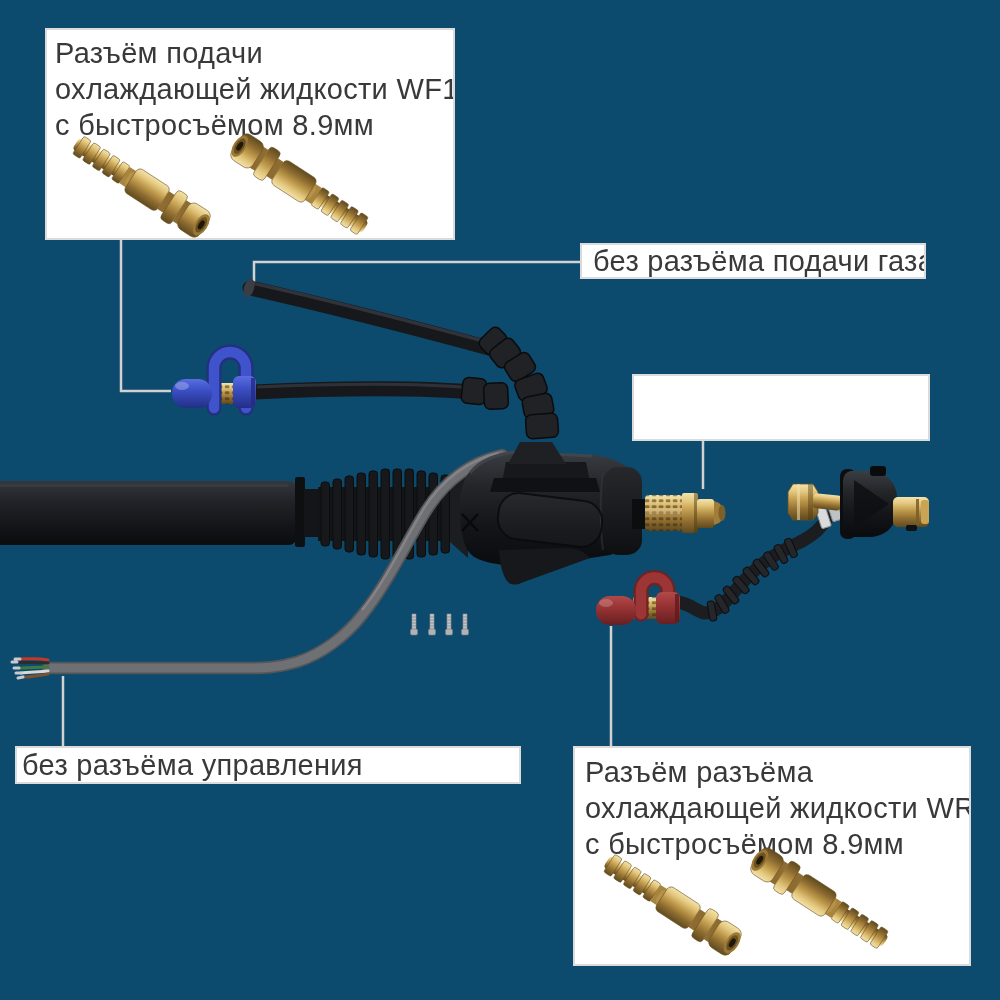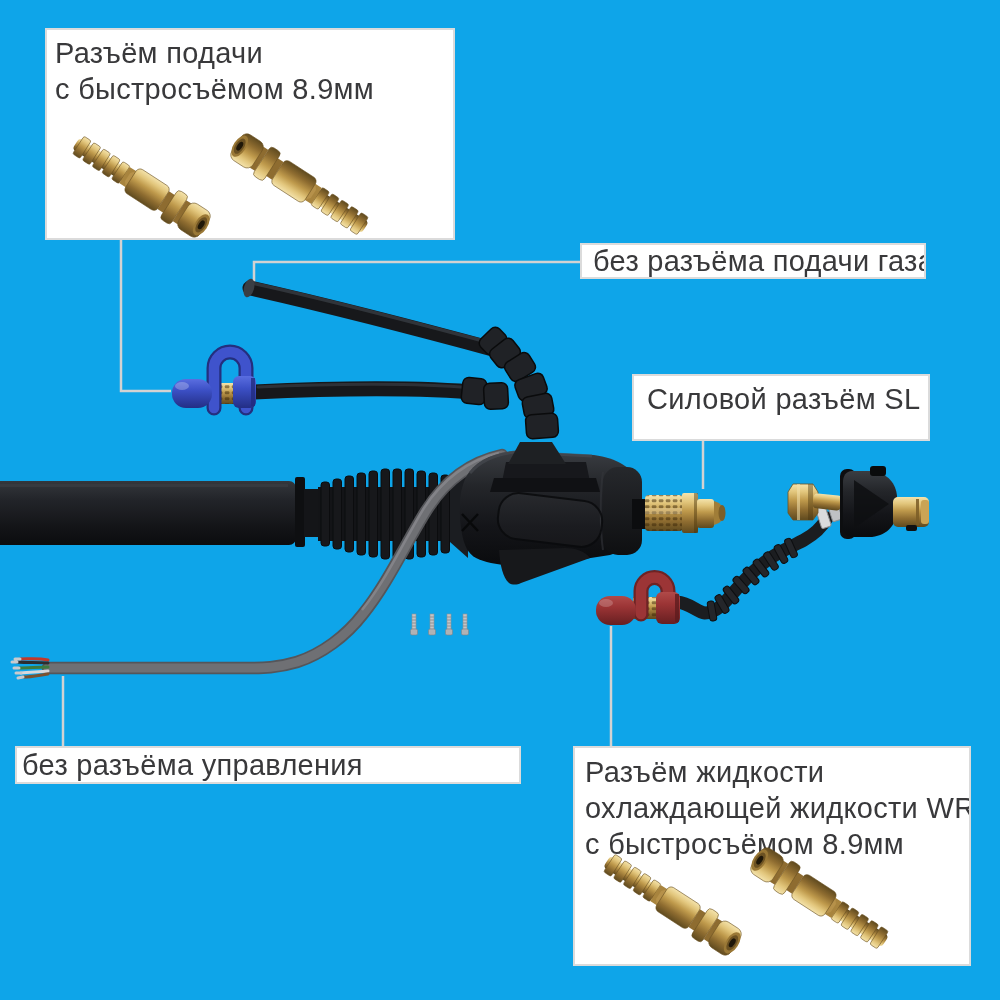--- a/index.html
+++ b/index.html
@@ -1,16 +1,16 @@
 <!DOCTYPE html>
 <html><head>
 <meta charset="utf-8">
 <style>
   html,body{margin:0;padding:0;background:#ffffff;}
-  .stage{position:relative;width:1000px;height:1000px;background:#0ea5e9;overflow:hidden;
+  .stage{position:relative;width:1000px;height:1000px;background:#0c4a6e;overflow:hidden;
          font-family:"Liberation Sans",sans-serif;}
   .art{position:absolute;left:0;top:0;width:1000px;height:1000px;}
   .callout{position:absolute;background:#ffffff;border:2px solid #dbdbdb;box-sizing:border-box;
            color:#39393b;overflow:hidden;}
   .callout .ln{font-size:29px;line-height:36px;letter-spacing:.3px;white-space:nowrap;}
   .single{display:flex;align-items:center;font-size:29px;letter-spacing:.3px;white-space:nowrap;}
   .box-wf1{left:45px;top:28px;width:410px;height:212px;padding:5px 8px;}
   .box-gas{left:580px;top:243px;width:346px;height:36px;padding:0 11px;}
   .box-sl{left:632px;top:374px;width:298px;height:67px;padding:5px 13px;}
   .box-ctl{left:15px;top:746px;width:506px;height:38px;padding:0 5px;}
@@ -270,47 +270,47 @@
       <g transform="translate(51 0)">
         <rect x="412" y="614" width="4" height="15" fill="#c3c5c8" stroke="#8f9194" stroke-width="0.6"></rect>
         <path d="M412,617 h4 M412,620 h4 M412,623 h4 M412,626 h4" stroke="#8f9194" stroke-width="1"></path>
         <rect x="410.5" y="629" width="7" height="6" rx="1.5" fill="#b0b2b5" stroke="#808284" stroke-width="0.6"></rect>
       </g>
     </g>
   </svg>
 
   <div class="callout box-wf1">
     <div class="ln">Разъём подачи</div>
+    <div class="ln">охлаждающей жидкости WF1</div>
     <div class="ln">с быстросъёмом 8.9мм</div>
     <div class="fitting f-a rot-dr">
       <svg viewBox="0 0 170 46" preserveAspectRatio="none">
           <use href="#qc-fitting"></use>
         </svg>
     </div>
     <div class="fitting f-b rot-ul">
       <svg viewBox="0 0 170 46" preserveAspectRatio="none">
           <use href="#qc-fitting"></use>
         </svg>
     </div>
   </div>
 
   <div class="callout box-gas single">
     <span>без разъёма подачи газа</span>
   </div>
 
   <div class="callout box-sl">
-    <div class="ln">Силовой разъём SL</div>
   </div>
 
   <div class="callout box-ctl single">
     <span>без разъёма управления</span>
   </div>
 
   <div class="callout box-wr1">
-    <div class="ln">Разъём жидкости</div>
+    <div class="ln">Разъём разъёма</div>
     <div class="ln">охлаждающей жидкости WR1</div>
     <div class="ln">с быстросъёмом 8.9мм</div>
     <div class="fitting f-c rot-dr">
       <svg viewBox="0 0 170 46" preserveAspectRatio="none">
           <use href="#qc-fitting"></use>
         </svg>
     </div>
     <div class="fitting f-d rot-ul">
       <svg viewBox="0 0 170 46" preserveAspectRatio="none">
           <use href="#qc-fitting"></use>

